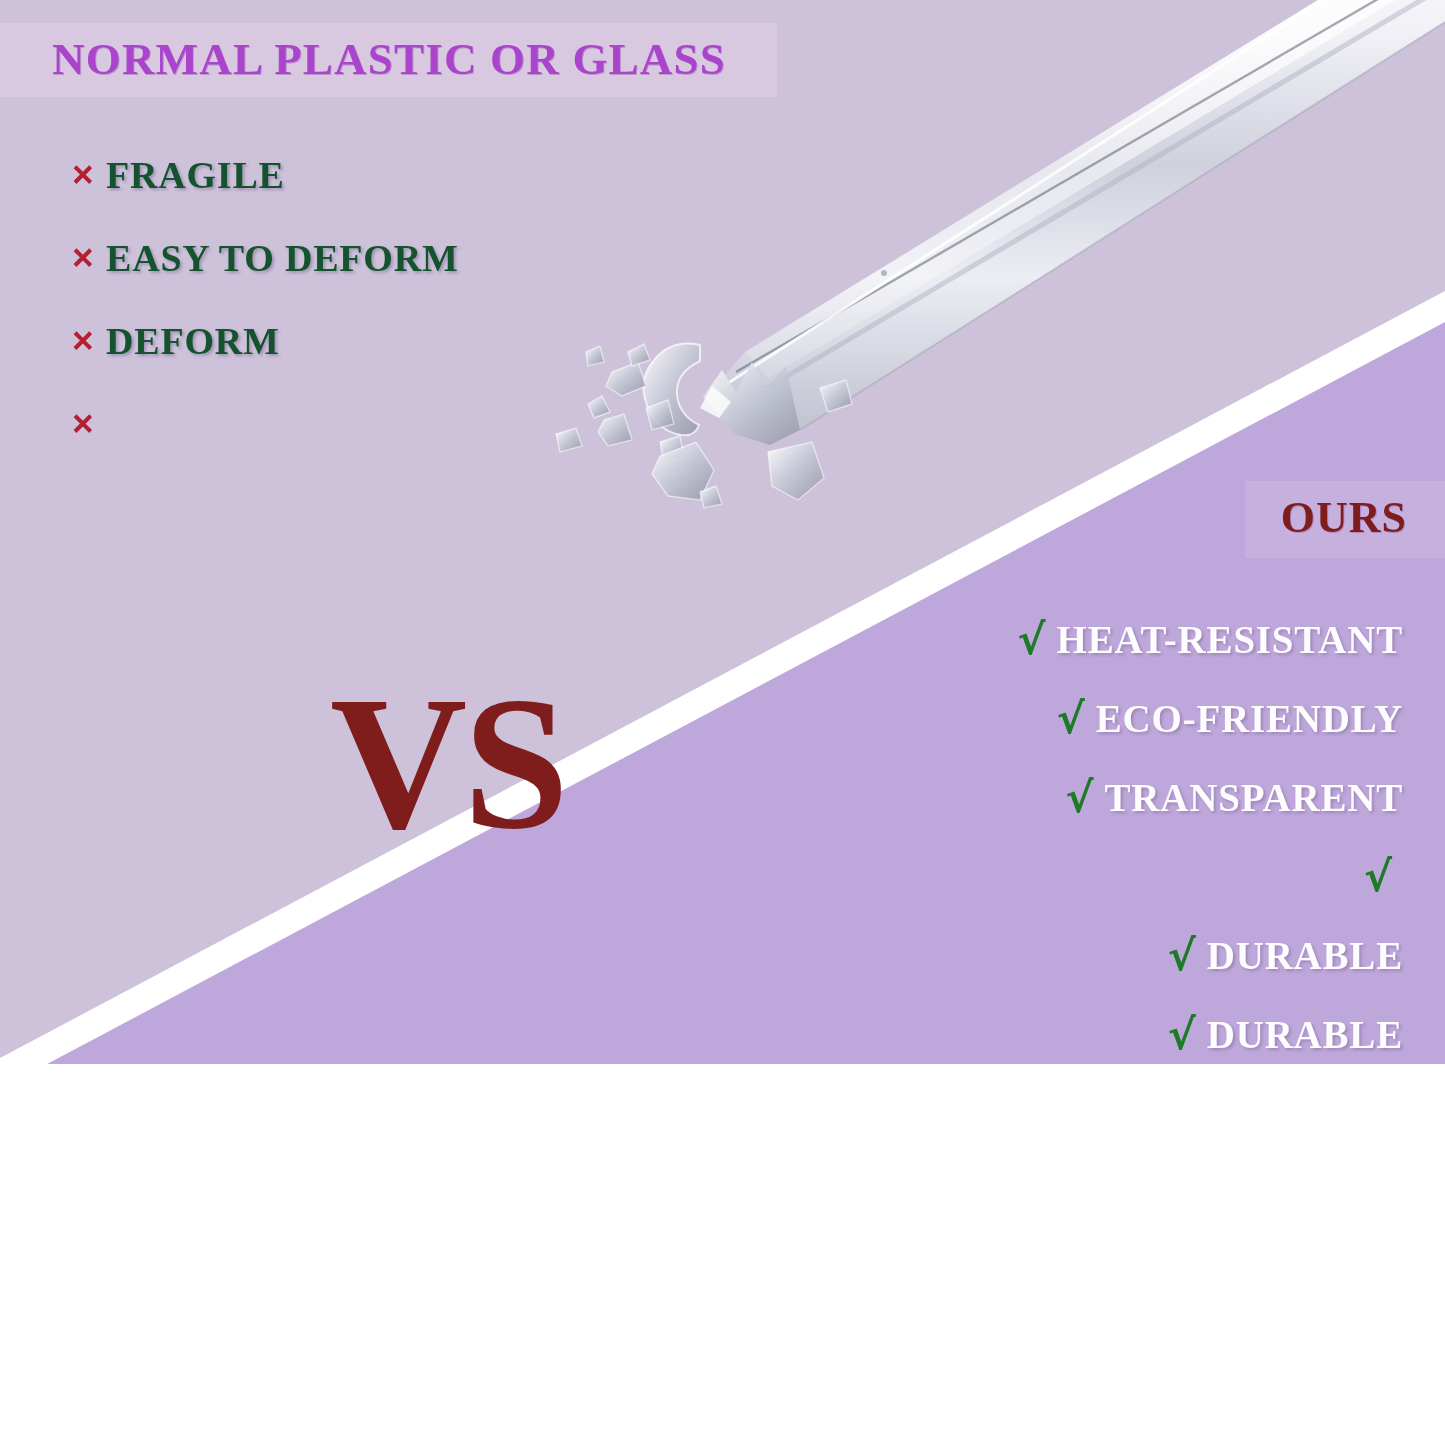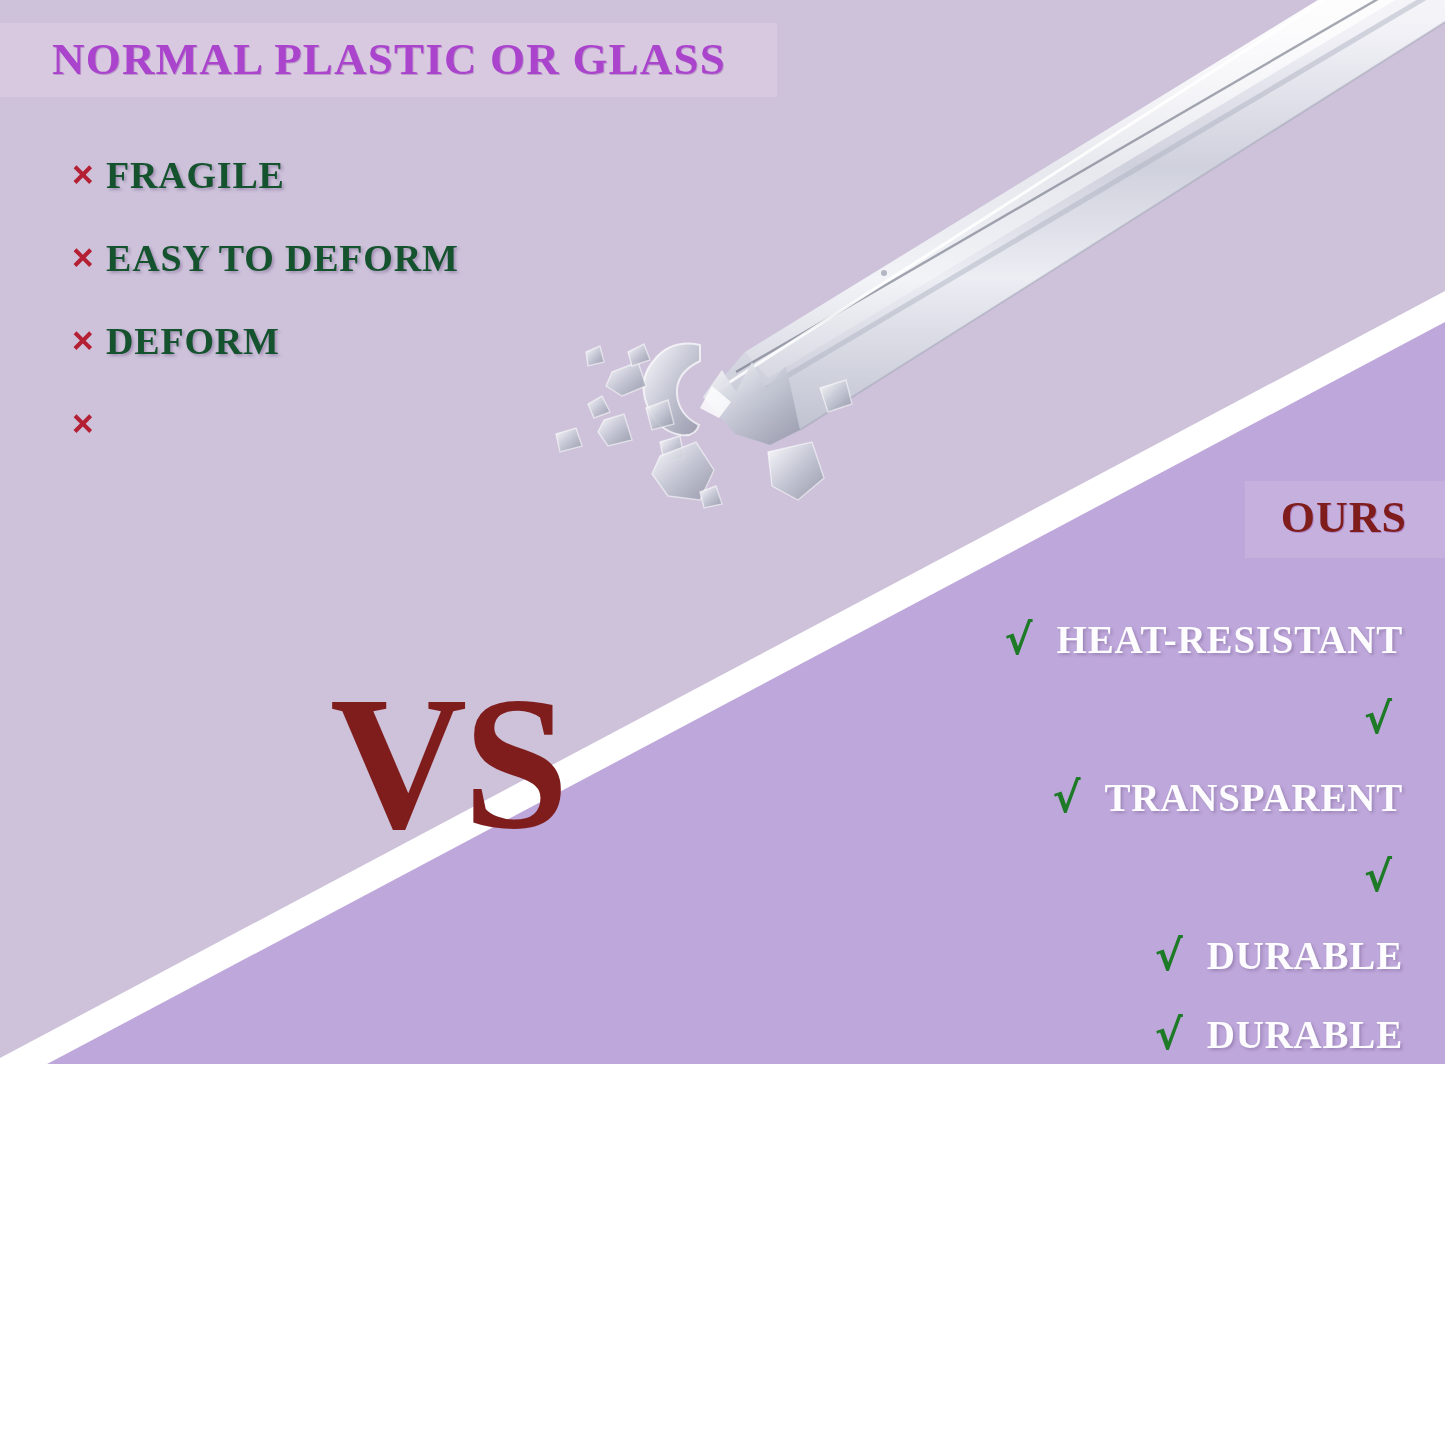--- a/index.html
+++ b/index.html
@@ -137,21 +137,20 @@
     color: #1d7a26;
     margin-right: 11px;
     font-family: "DejaVu Sans", "Liberation Sans", sans-serif;
   }
   .list-pro .label {
     font-size: 39px;
     font-weight: bold;
     letter-spacing: 0.8px;
     color: #fdfcfe;
     text-shadow: 2px 2px 3px rgba(110,85,135,0.40);
-    margin-left: 13px;
   }
 
   
   .vs-text {
     position: absolute;
     left: 330px;
     top: 668px;
     font-size: 190px;
     font-weight: bold;
     line-height: 1;
@@ -327,20 +326,21 @@
     <span class="banner-text">OURS</span>
   </div>
 
   <div class="list-pro">
     <div class="row">
       <span class="mark-check">√</span>
       <span class="label">HEAT-RESISTANT</span>
     </div>
     <div class="row">
       <span class="mark-check">√</span>
+      <span class="label">ECO-FRIENDLY</span>
     </div>
     <div class="row">
       <span class="mark-check">√</span>
       <span class="label">TRANSPARENT</span>
     </div>
     <div class="row">
       <span class="mark-check">√</span>
     </div>
     <div class="row">
       <span class="mark-check">√</span>

